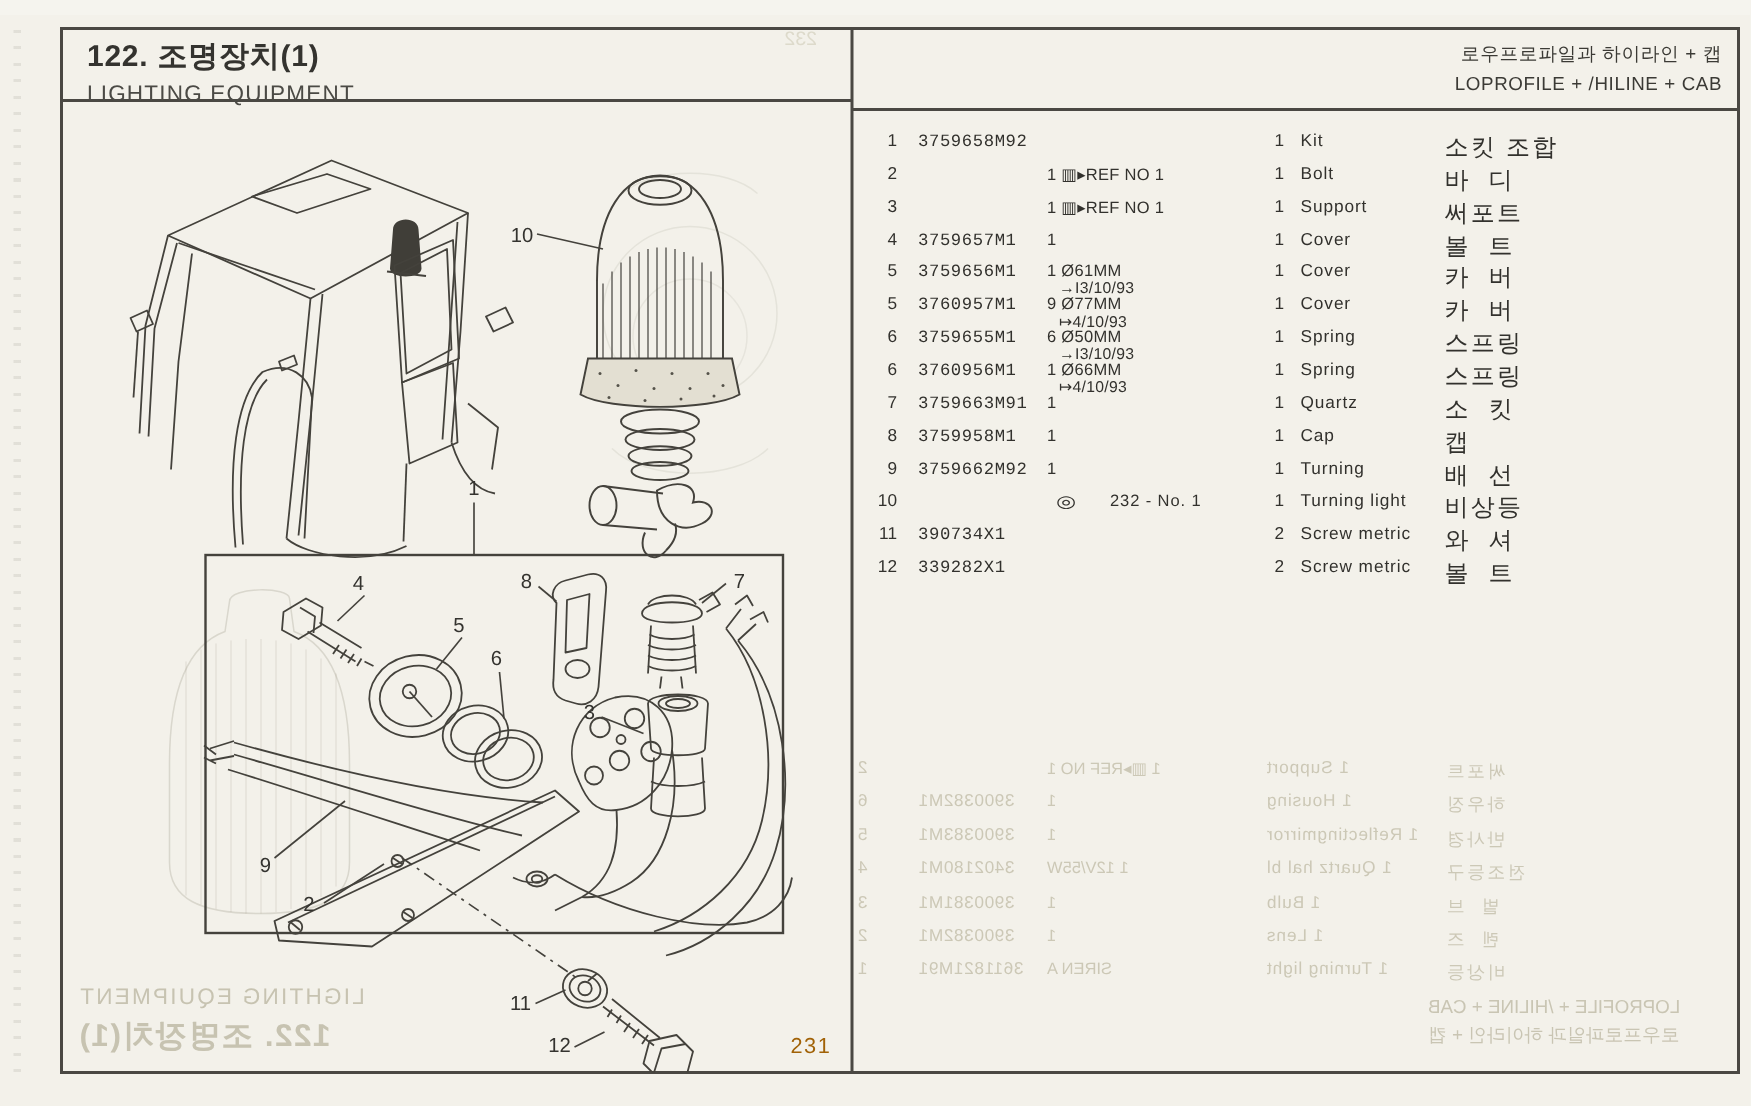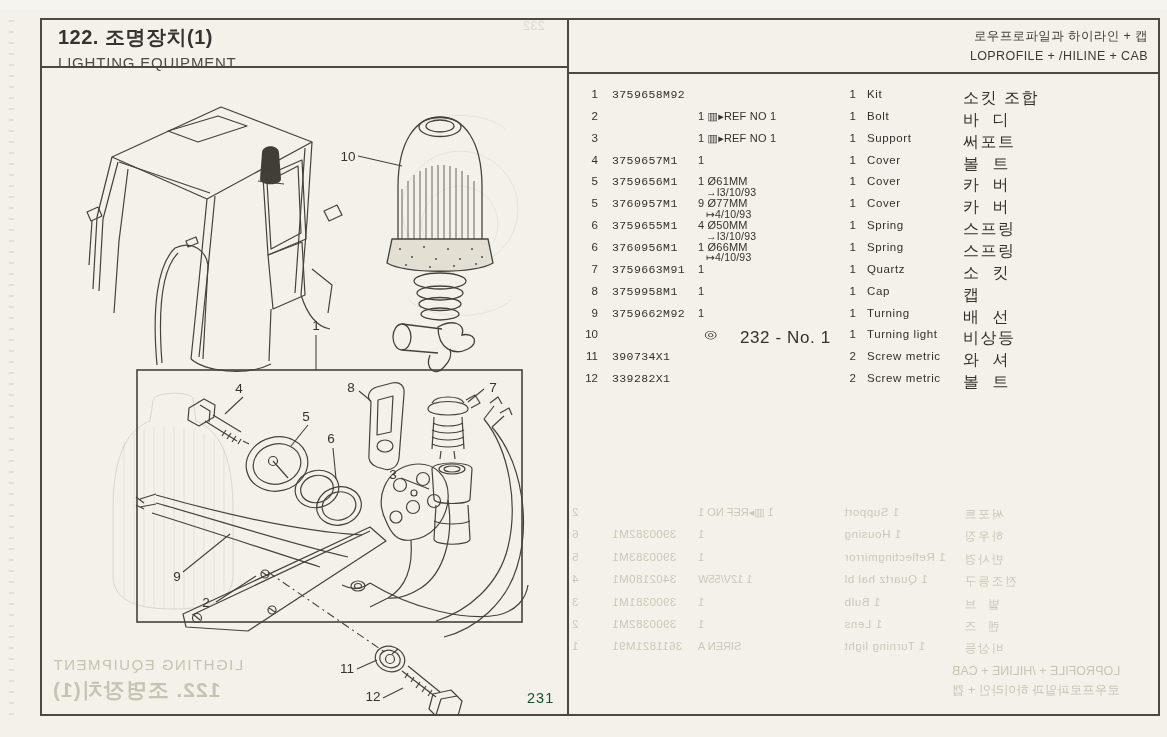--- a/index.html
+++ b/index.html
@@ -20,21 +20,21 @@
         font-size:12.5px;letter-spacing:.4px;line-height:19.5px;color:#3b3a35;}
 
   .table-area{position:absolute;left:568px;top:0;width:592px;height:704px;}
   .prow{position:absolute;left:0;width:592px;height:22px;font-size:11.5px;color:#32312d;}
   .prow span{position:absolute;top:0;white-space:pre;}
   .c-ref{left:4px;width:26px;text-align:right;}
   .c-part{left:44px;letter-spacing:.4px;font-family:Liberation Mono, monospace;}
   .c-note{left:130px;font-size:11px;letter-spacing:.2px;}
   .c-note2{left:138px !important;top:10.5px !important;font-size:10.5px;text-align:center;}
   .c-eye{left:138px;transform:scaleX(1.4);font-size:11px;}
-  .c-see{left:172px;font-size:17px;letter-spacing:.6px;}
+  .c-see{left:172px;font-size:11px;letter-spacing:.6px;}
   .c-qty{left:276px;width:12px;text-align:right;}
   .c-desc{left:299px;letter-spacing:.6px;}
   .c-ko{left:395px;font-size:16px;letter-spacing:1.5px;}
 
   
   .ghost-table{position:absolute;left:568px;top:0;width:592px;}
   .grow{position:absolute;left:0;width:592px;height:22px;font-size:11.5px;color:#ccc8b6;}
   .grow span{position:absolute;top:0;white-space:pre;transform:scaleX(-1);}
   .g-ref{left:4px;width:26px;text-align:right;}
   .g-part{left:44px;letter-spacing:.4px;}
@@ -44,21 +44,21 @@
   .ghost-fl{position:absolute;left:52px;top:646px;color:#c7c3b1;}
   .ghost-fl .l1{font-size:15px;letter-spacing:1.5px;display:inline-block;transform:scaleX(-1);}
   .ghost-fl .l2{font-size:21px;font-weight:bold;letter-spacing:1px;display:inline-block;
         transform:scaleX(-1);margin-top:2px;}
   .ghost-fr{position:absolute;left:920px;top:652px;width:232px;text-align:center;color:#c9c5b3;
         font-size:12.5px;line-height:19px;}
   .ghost-fr span{display:inline-block;transform:scaleX(-1);}
   .ghost-pn{position:absolute;left:523px;top:8px;font-size:13px;color:#dddacb;
         display:inline-block;transform:scaleX(-1);}
 
-  .page-number{position:absolute;left:527px;top:680px;font-size:14.5px;letter-spacing:1px;color:#14532d;}
+  .page-number{position:absolute;left:527px;top:680px;font-size:14.5px;letter-spacing:1px;color:#a16207;}
 
   .diagram{position:absolute;left:40px;top:59px;width:528px;height:646px;}
   .callout{font-family:"Liberation Sans",sans-serif;font-size:13.5px;fill:#34332f;text-anchor:middle;}
 </style>
 </head>
 <body>
 
 <div class="page">
 
   <div class="left-speckle"></div>
@@ -123,21 +123,21 @@
         <span class="c-part">3760957M1</span>
         <span class="c-note">9 Ø77MM</span>
         <span class="c-note c-note2">↦4/10/93</span>
         <span class="c-qty">1</span>
         <span class="c-desc">Cover</span>
         <span class="c-ko">카  버</span>
       </div>
       <div class="prow" style="top: 209.1px;">
         <span class="c-ref">6</span>
         <span class="c-part">3759655M1</span>
-        <span class="c-note">4 Ø50MM</span>
+        <span class="c-note">6 Ø50MM</span>
         <span class="c-note c-note2">→I3/10/93</span>
         <span class="c-qty">1</span>
         <span class="c-desc">Spring</span>
         <span class="c-ko">스프링</span>
       </div>
       <div class="prow" style="top: 230.95px;">
         <span class="c-ref">6</span>
         <span class="c-part">3760956M1</span>
         <span class="c-note">1 Ø66MM</span>
         <span class="c-note c-note2">↦4/10/93</span>

